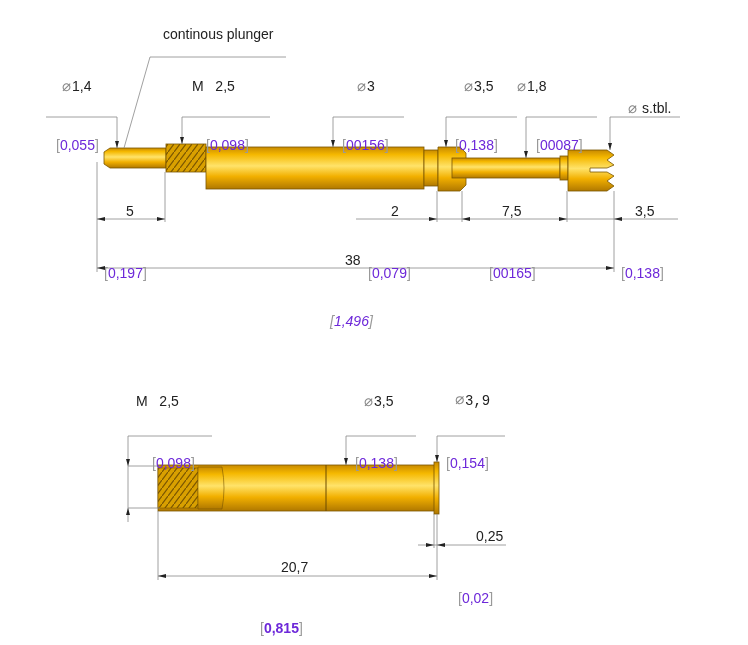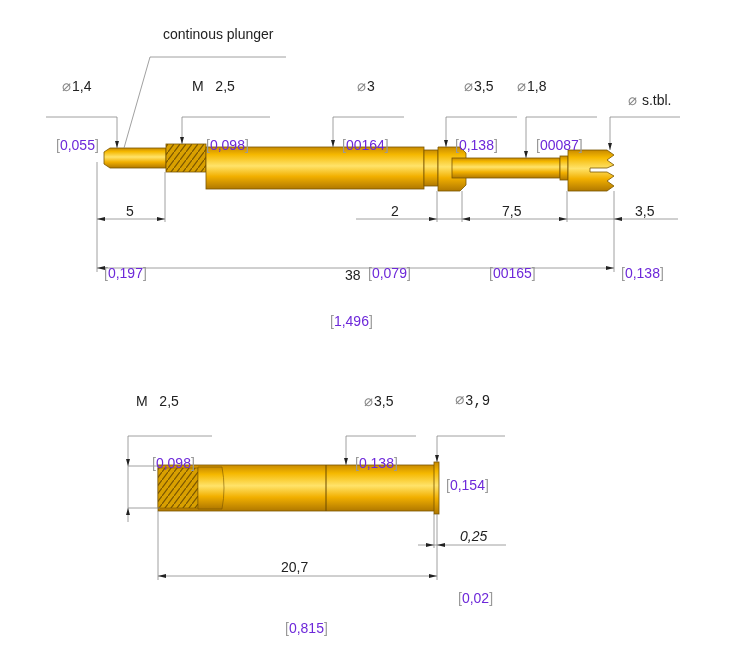--- a/index.html
+++ b/index.html
@@ -132,51 +132,51 @@
 
 <div class="lbl" style="left:153px;top:26px;margin-left:10px;">continous plunger</div>
 
 <div class="lbl" style="left:62px;top:78px;"><span class="phi">⌀</span><span>1,4</span></div>
 <div class="brk" style="left:56px;top:97px;">0,055</div>
 
 <div class="lbl" style="left:192px;top:78px;"><span>M</span>&nbsp;&nbsp;&nbsp;<span>2,5</span></div>
 <div class="brk" style="left:206px;top:97px;">0,098</div>
 
 <div class="lbl" style="left:357px;top:78px;"><span class="phi">⌀</span><span>3</span></div>
-<div class="brk" style="left:342px;top:97px;">00164</div>
+<div class="brk" style="left:342px;top:97px;">00156</div>
 
 <div class="lbl" style="left:464px;top:78px;"><span class="phi">⌀</span><span>3,5</span></div>
 <div class="brk" style="left:455px;top:97px;">0,138</div>
 
 <div class="lbl" style="left:517px;top:78px;"><span class="phi">⌀</span><span>1,8</span></div>
 <div class="brk" style="left:536px;top:97px;">00087</div>
 
-<div class="lbl" style="left:628px;top:92px;"><span class="phi">⌀</span>&nbsp;<span>s.tbl.</span></div>
+<div class="lbl" style="left:628px;top:100px;"><span class="phi">⌀</span>&nbsp;<span>s.tbl.</span></div>
 
 <div class="lbl" style="left:126px;top:203px;">5</div>
 <div class="brk" style="left:104px;top:225px;">0,197</div>
 
 <div class="lbl" style="left:391px;top:203px;">2</div>
 <div class="brk" style="left:368px;top:225px;text-align:right;">0,079</div>
 
 <div class="lbl" style="left:502px;top:203px;text-align:center;">7,5</div>
 <div class="brk" style="left:489px;top:225px;">00165</div>
 
 <div class="lbl" style="left:635px;top:203px;">3,5</div>
 <div class="brk" style="left:621px;top:225px;">0,138</div>
 
-<div class="lbl" style="left:345px;top:267px;">38</div>
-<div class="brk" style="left:330px;top:273px;">1,496</div>
+<div class="lbl" style="left:345px;top:252px;">38</div>
+<div class="brk" style="left:330px;top:273px;font-style:italic;">1,496</div>
 
 <div class="lbl" style="left:136px;top:393px;"><span>M</span>&nbsp;&nbsp;&nbsp;<span>2,5</span></div>
 <div class="brk" style="left:152px;top:415px;">0,098</div>
 
 <div class="lbl" style="left:364px;top:393px;"><span class="phi">⌀</span><span>3,5</span></div>
 <div class="brk" style="left:355px;top:415px;">0,138</div>
 
 <div class="lbl" style="left:455px;top:393px;font-family:Liberation Mono, monospace;"><span class="phi">⌀</span><span>3,9</span></div>
-<div class="brk" style="left:446px;top:437px;">0,154</div>
+<div class="brk" style="left:446px;top:415px;">0,154</div>
 
-<div class="lbl" style="left:460px;top:528px;font-style:italic;">0,25</div>
+<div class="lbl" style="left:476px;top:528px;">0,25</div>
 <div class="brk" style="left:458px;top:550px;">0,02</div>
 
 <div class="lbl" style="left:281px;top:559px;text-align:center;">20,7</div>
-<div class="brk" style="left:285px;top:580px;">0,815</div>
+<div class="brk" style="left:260px;top:580px;font-weight:bold;">0,815</div>
 
 </body></html>

